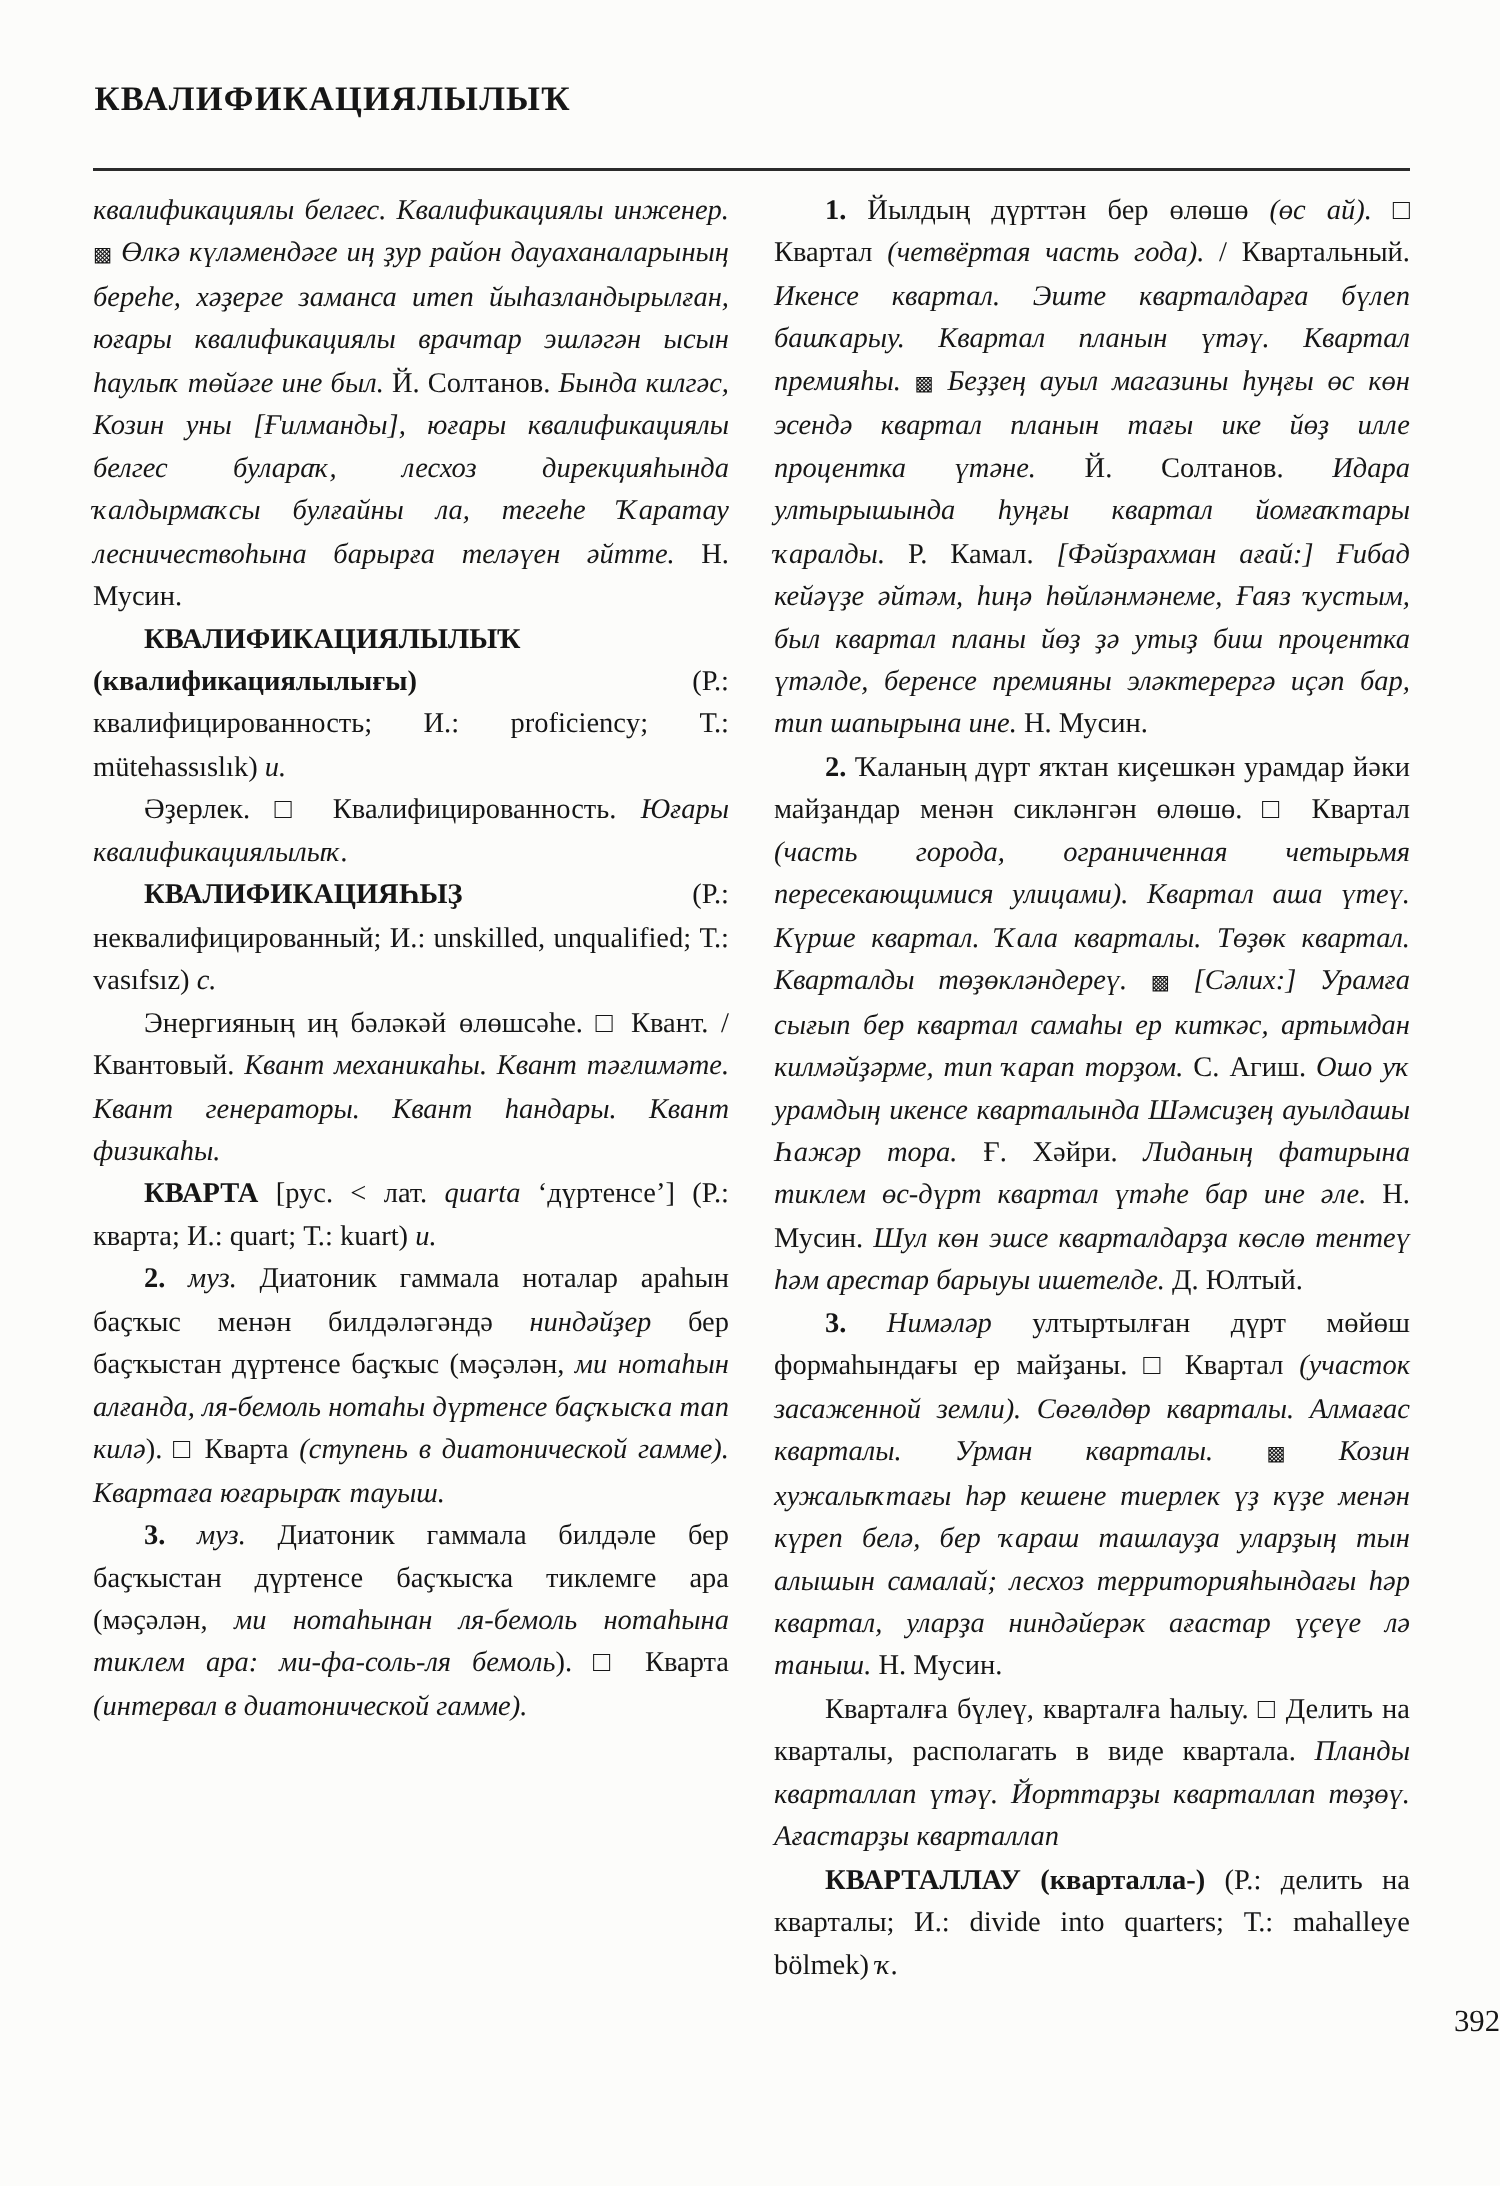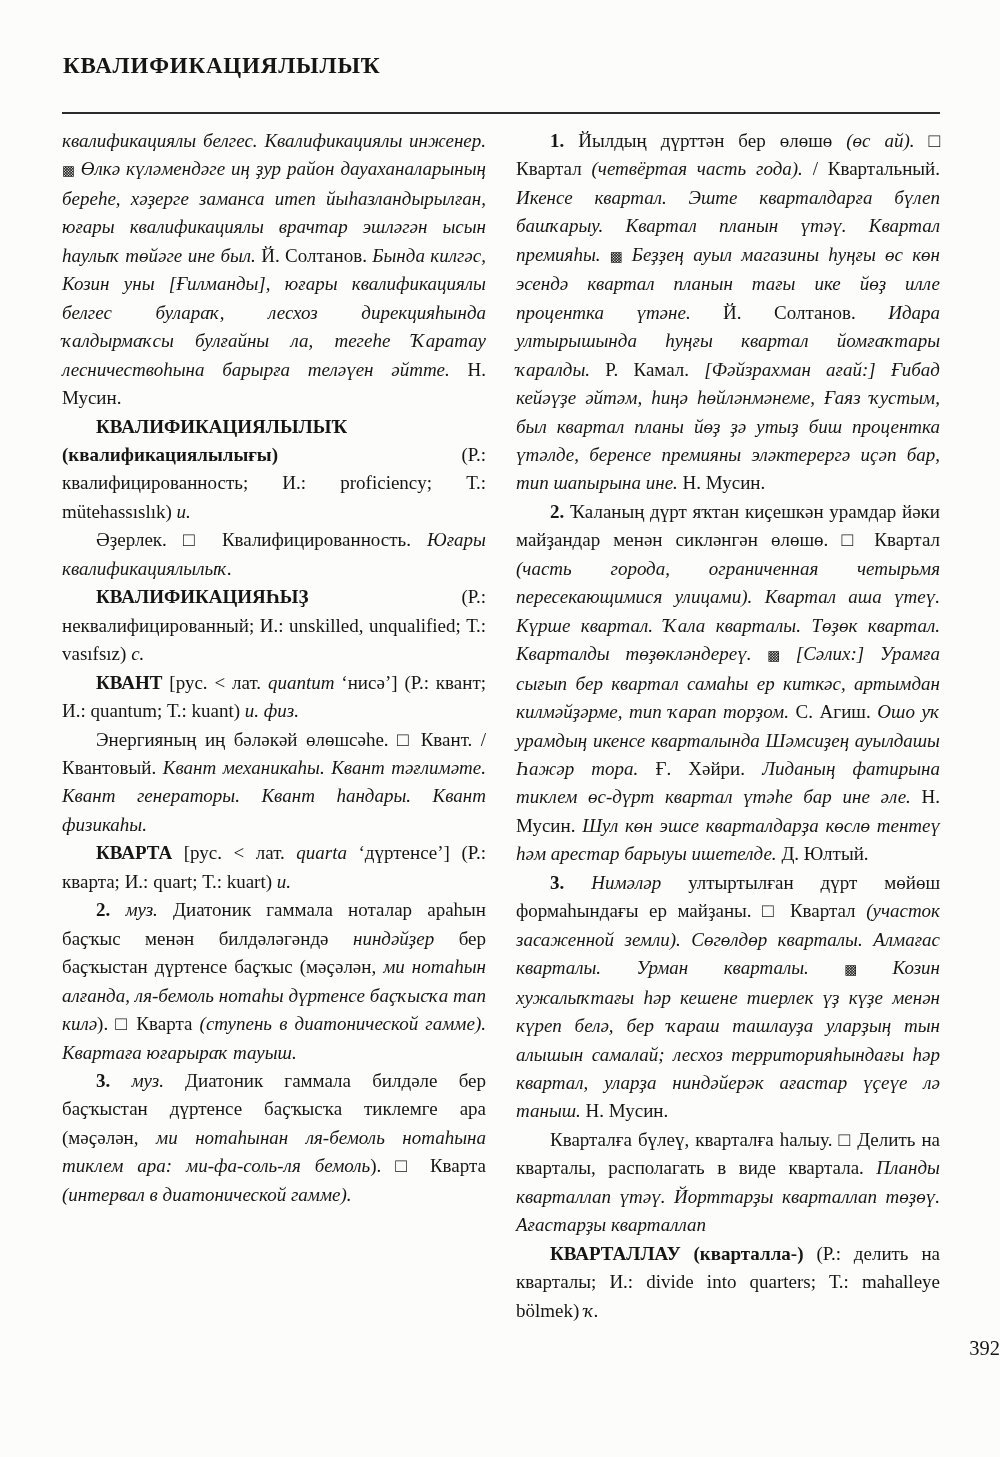--- a/index.html
+++ b/index.html
@@ -42,21 +42,20 @@
 
 <div class="page">
   <h1 class="header-title">КВАЛИФИКАЦИЯЛЫЛЫҠ</h1>
   <div class="header-rule"></div>
   <div class="columns">
     <div class="col" id="col-left">
         <p class="para noindent"><span class="seg-i">квалификациялы белгес. Квалификациялы инженер. </span><span class="seg-m">▩</span><span class="seg-i"> Өлкә күләмендәге иң ҙур район дауаханаларының береһе, хәҙерге заманса итеп йыһазландырылған, юғары квалификациялы врачтар эшләгән ысын һаулыҡ төйәге ине был. </span><span class="seg-n">Й. Солтанов. </span><span class="seg-i">Бында килгәс, Козин уны [Ғилманды], юғары квалификациялы белгес булараҡ, лесхоз дирекцияһында ҡалдырмаҡсы булғайны ла, тегеһе Ҡаратау лесничествоһына барырға теләүен әйтте. </span><span class="seg-n">Н. Мусин.</span></p>
         <p class="para"><span class="seg-b">КВАЛИФИКАЦИЯЛЫЛЫҠ (квалификациялылығы) </span><span class="seg-n">(Р.: квалифицированность; И.: proficiency; Т.: mütehassıslık) </span><span class="seg-i">и.</span></p>
         <p class="para"><span class="seg-n">Әҙерлек. □ Квалифицированность. </span><span class="seg-i">Юғары квалификациялылыҡ.</span></p>
         <p class="para"><span class="seg-b">КВАЛИФИКАЦИЯҺЫҘ </span><span class="seg-n">(Р.: неквалифицированный; И.: unskilled, unqualified; Т.: vasıfsız) </span><span class="seg-i">с.</span></p>
-        <p class="para"><span class="seg-b">КВАНТ </span><span class="seg-n">[рус. &lt; лат. </span><span class="seg-i">quantum</span><span class="seg-n"> ‘нисә’] (Р.: квант; И.: quantum; Т.: kuant) </span><span class="seg-i">и. физ.</span></p>
         <p class="para"><span class="seg-n">Энергияның иң бәләкәй өлөшсәһе. □ Квант. / Квантовый. </span><span class="seg-i">Квант механикаһы. Квант тәғлимәте. Квант генераторы. Квант һандары. Квант физикаһы.</span></p>
         <p class="para"><span class="seg-b">КВАРТА </span><span class="seg-n">[рус. &lt; лат. </span><span class="seg-i">quarta</span><span class="seg-n"> ‘дүртенсе’] (Р.: кварта; И.: quart; Т.: kuart) </span><span class="seg-i">и.</span></p>
         <p class="para"><span class="seg-b">2. </span><span class="seg-i">муз. </span><span class="seg-n">Диатоник гаммала ноталар араһын баҫҡыс менән билдәләгәндә </span><span class="seg-i">ниндәйҙер </span><span class="seg-n">бер баҫҡыстан дүртенсе баҫҡыс (мәҫәлән, </span><span class="seg-i">ми нотаһын алғанда, ля-бемоль нотаһы дүртенсе баҫҡысҡа тап килә</span><span class="seg-n">). □ Кварта </span><span class="seg-i">(ступень в диатонической гамме). Квартаға юғарыраҡ тауыш.</span></p>
         <p class="para"><span class="seg-b">3. </span><span class="seg-i">муз. </span><span class="seg-n">Диатоник гаммала билдәле бер баҫҡыстан дүртенсе баҫҡысҡа тиклемге ара (мәҫәлән, </span><span class="seg-i">ми нотаһынан ля-бемоль нотаһына тиклем ара: ми-фа-соль-ля бемоль</span><span class="seg-n">). □ Кварта </span><span class="seg-i">(интервал в диатонической гамме).</span></p>
       </div>
     <div class="col" id="col-right">
         <p class="para"><span class="seg-b">1. </span><span class="seg-n">Йылдың дүрттән бер өлөшө </span><span class="seg-i">(өс ай). </span><span class="seg-n">□ Квартал </span><span class="seg-i">(четвёртая часть года). </span><span class="seg-n">/ Квартальный. </span><span class="seg-i">Икенсе квартал. Эште кварталдарға бүлеп башҡарыу. Квартал планын үтәү. Квартал премияһы. </span><span class="seg-m">▩</span><span class="seg-i"> Беҙҙең ауыл магазины һуңғы өс көн эсендә квартал планын тағы ике йөҙ илле процентка үтәне. </span><span class="seg-n">Й. Солтанов. </span><span class="seg-i">Идара ултырышында һуңғы квартал йомғаҡтары ҡаралды. </span><span class="seg-n">Р. Камал. </span><span class="seg-i">[Фәйзрахман ағай:] Ғибад кейәүҙе әйтәм, һиңә һөйләнмәнеме, Ғаяз ҡустым, был квартал планы йөҙ ҙә утыҙ биш процентка үтәлде, беренсе премияны эләктерергә иҫәп бар, тип шапырына ине. </span><span class="seg-n">Н. Мусин.</span></p>
         <p class="para"><span class="seg-b">2. </span><span class="seg-n">Ҡаланың дүрт яҡтан киҫешкән урамдар йәки майҙандар менән сикләнгән өлөшө. □ Квартал </span><span class="seg-i">(часть города, ограниченная четырьмя пересекающимися улицами). Квартал аша үтеү. Күрше квартал. Ҡала кварталы. Төҙөк квартал. Кварталды төҙөкләндереү. </span><span class="seg-m">▩</span><span class="seg-i"> [Сәлих:] Урамға сығып бер квартал самаһы ер киткәс, артымдан килмәйҙәрме, тип ҡарап торҙом. </span><span class="seg-n">С. Агиш. </span><span class="seg-i">Ошо уҡ урамдың икенсе кварталында Шәмсиҙең ауылдашы Һажәр тора. </span><span class="seg-n">Ғ. Хәйри. </span><span class="seg-i">Лиданың фатирына тиклем өс-дүрт квартал үтәһе бар ине әле. </span><span class="seg-n">Н. Мусин. </span><span class="seg-i">Шул көн эшсе кварталдарҙа көслө тентеү һәм арестар барыуы ишетелде. </span><span class="seg-n">Д. Юлтый.</span></p>
         <p class="para"><span class="seg-b">3. </span><span class="seg-i">Нимәләр </span><span class="seg-n">ултыртылған дүрт мөйөш формаһындағы ер майҙаны. □ Квартал </span><span class="seg-i">(участок засаженной земли). Сөгөлдөр кварталы. Алмағас кварталы. Урман кварталы. </span><span class="seg-m">▩</span><span class="seg-i"> Козин хужалыҡтағы һәр кешене тиерлек үҙ күҙе менән күреп белә, бер ҡараш ташлауҙа уларҙың тын алышын самалай; лесхоз территорияһындағы һәр квартал, уларҙа ниндәйерәк ағастар үҫеүе лә таныш. </span><span class="seg-n">Н. Мусин.</span></p>
         <p class="para"><span class="seg-n">Кварталға бүлеү, кварталға һалыу. □ Делить на кварталы, располагать в виде квартала. </span><span class="seg-i">Планды кварталлап үтәү. Йорттарҙы кварталлап төҙөү. Ағастарҙы кварталлап</span></p>

